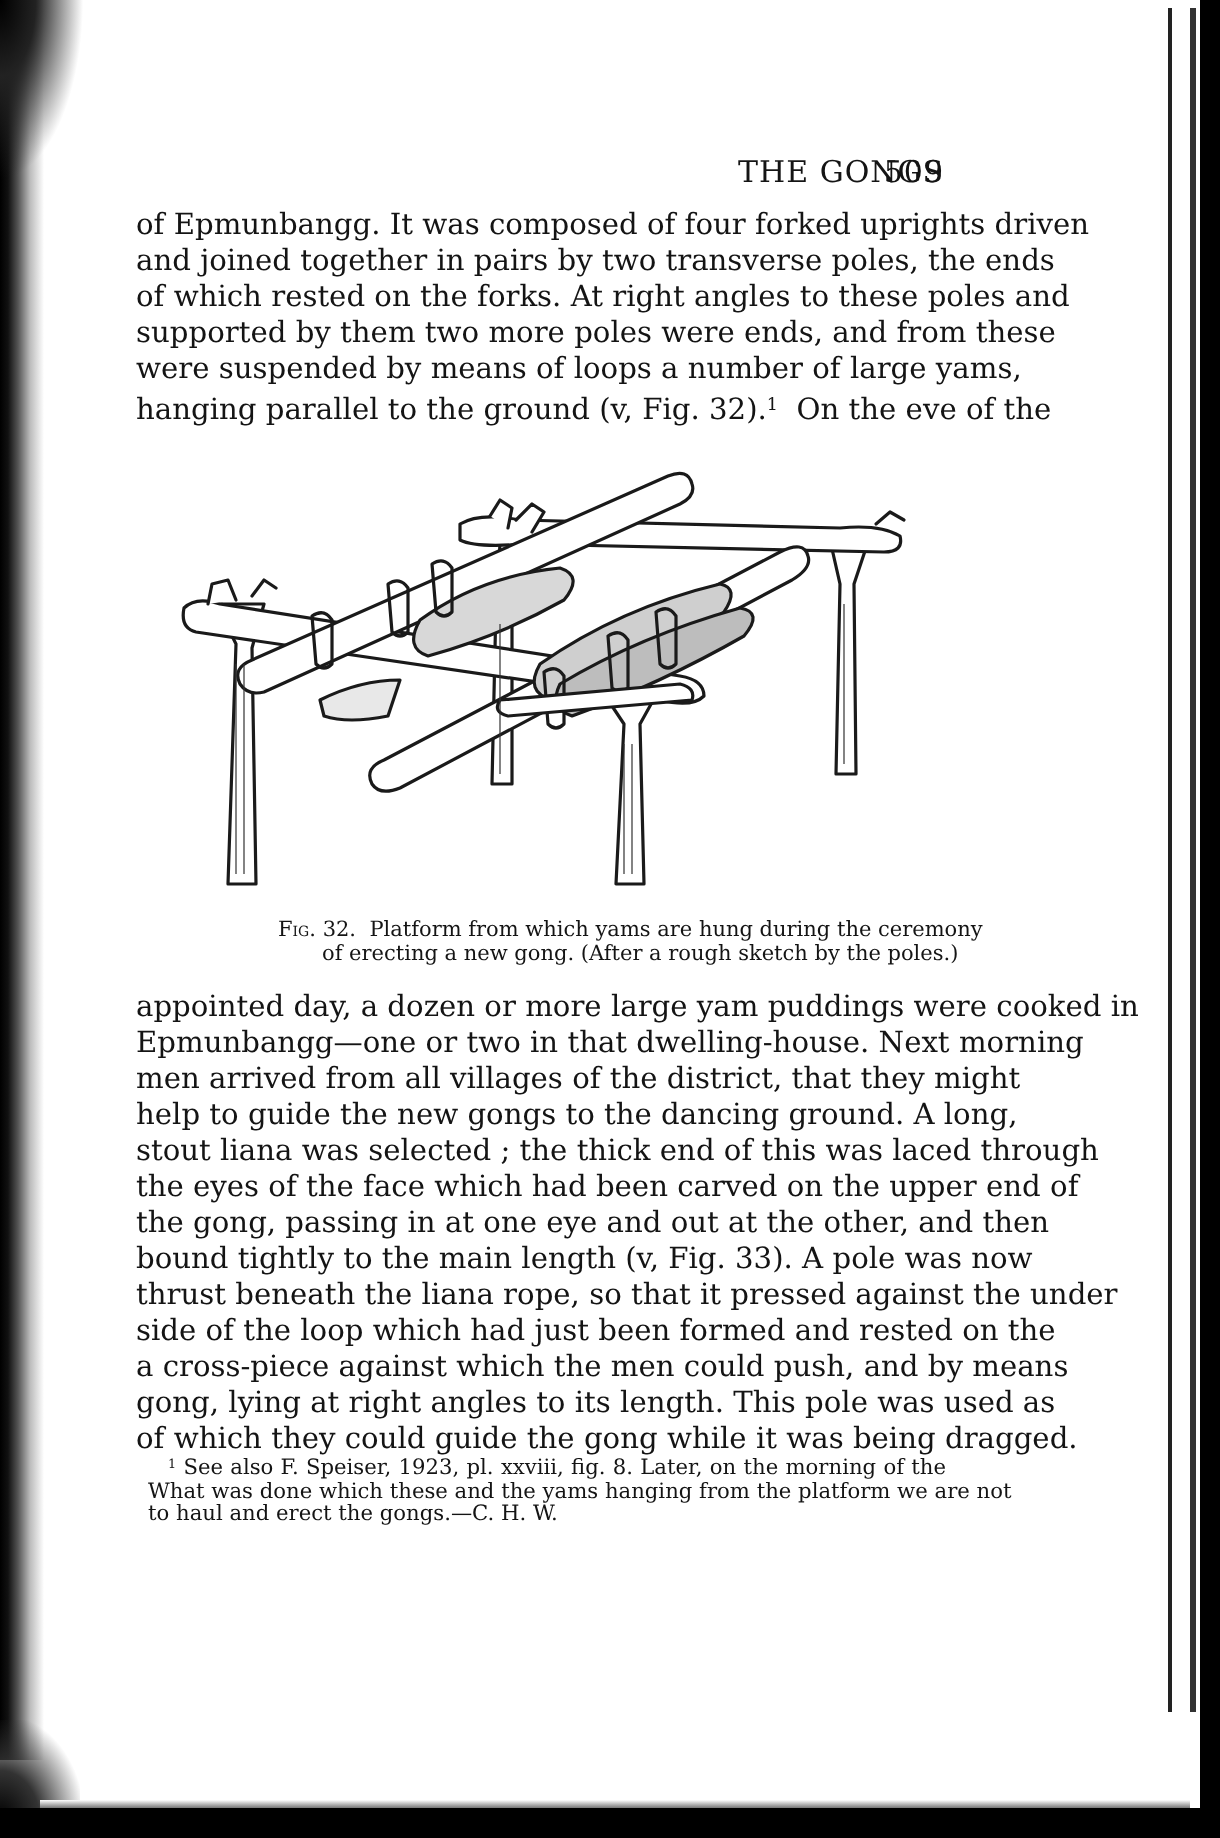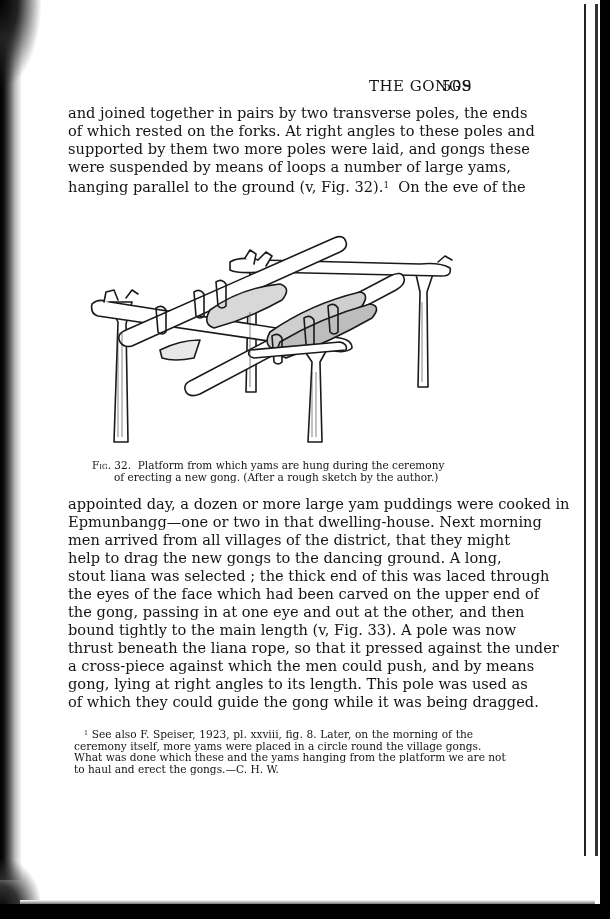--- a/index.html
+++ b/index.html
@@ -56,21 +56,21 @@
     white-space: nowrap; height: 18px; overflow: visible;
   }
 
   .figure {
     position: absolute; left: 90px; top: 232px; width: 380px; height: 218px;
   }
   .caption {
     position: absolute; left: 92px; top: 459px; width: 380px;
     font-size: 10.5px; line-height: 12px;
   }
-  .caption .ln { display: block; white-space: nowrap; }
+  .caption .ln { display: block; white-space: nowrap; margin-left: 47px; }
   .caption .ln2 { padding-left: 22px; }
   .smallcaps { font-variant: small-caps; }
 
   .footnote {
     position: absolute; left: 74px; top: 727px; width: 399px;
     font-size: 10.6px; line-height: 11.5px;
   }
   .footnote .ln { display: block; white-space: nowrap; text-align: justify; text-align-last: justify; }
   .footnote .ln.first { padding-left: 10px; }
   .footnote .ln.last { text-align-last: left; }
@@ -87,23 +87,24 @@
 <div class="scan-bottom-curve"></div>
 <div class="scan-bottom-line"></div>
 <div class="scan-bottom"></div>
 
 <div class="header">
   <span class="title">THE GONGS</span>
   <span class="pageno">509</span>
 </div>
 
 <div class="para" style="top:104px;">
+  <span class="ln">of Epmunbangg.  It was composed of four forked uprights driven</span>
   <span class="ln">and joined together in pairs by two transverse poles, the ends</span>
   <span class="ln">of which rested on the forks.  At right angles to these poles and</span>
-  <span class="ln">supported by them two more poles were laid, and gongs these</span>
+  <span class="ln">supported by them two more poles were ends, and from these</span>
   <span class="ln">were suspended by means of loops a number of large yams,</span>
   <span class="ln" style="text-align-last:justify;">
     <span>hanging parallel to the ground (v, Fig. 32).</span><sup>1</sup>&nbsp;&nbsp;<span>On the eve of the</span>
   </span>
 </div>
 
 <div class="figure">
   <svg width="380" height="218" viewBox="0 0 380 218">
     <g fill="#fff" stroke="#1a1a1a" stroke-width="1.6" stroke-linecap="round" stroke-linejoin="round">
 
@@ -148,36 +149,36 @@
     </g>
 
     <g stroke="#333" stroke-width="0.6">
       <path d="M28 100 L28 205 M32 100 L32 205 M222 140 L222 205 M226 140 L226 205 M160 80 L160 155 M332 70 L332 150"></path>
     </g>
   </svg>
 </div>
 
 <div class="caption">
   <span class="ln"><span class="smallcaps">Fig. 32.</span>&nbsp;&nbsp;<span>Platform from which yams are hung during the ceremony</span></span>
-  <span class="ln ln2">of erecting a new gong.  (After a rough sketch by the author.)</span>
+  <span class="ln ln2">of erecting a new gong.  (After a rough sketch by the poles.)</span>
 </div>
 
 <div class="para" style="top:495px;">
   <span class="ln">appointed day, a dozen or more large yam puddings were cooked in</span>
   <span class="ln">Epmunbangg—one or two in that dwelling-house.  Next morning</span>
   <span class="ln">men arrived from all villages of the district, that they might</span>
-  <span class="ln">help to drag the new gongs to the dancing ground.  A long,</span>
+  <span class="ln">help to guide the new gongs to the dancing ground.  A long,</span>
   <span class="ln">stout liana was selected ;  the thick end of this was laced through</span>
   <span class="ln">the eyes of the face which had been carved on the upper end of</span>
   <span class="ln">the gong, passing in at one eye and out at the other, and then</span>
   <span class="ln">bound tightly to the main length (v, Fig. 33).  A pole was now</span>
   <span class="ln">thrust beneath the liana rope, so that it pressed against the under</span>
+  <span class="ln">side of the loop which had just been formed and rested on the</span>
   <span class="ln">a cross-piece against which the men could push, and by means</span>
   <span class="ln">gong, lying at right angles to its length.  This pole was used as</span>
   <span class="ln">of which they could guide the gong while it was being dragged.</span>
 </div>
 
 <div class="footnote">
   <span class="ln first"><sup>1</sup> <span>See also F. Speiser, 1923, pl. xxviii, fig. 8.  Later, on the morning of the</span></span>
-  <span class="ln">ceremony itself, more yams were placed in a circle round the village gongs.</span>
   <span class="ln">What was done which these and the yams hanging from the platform we are not</span>
   <span class="ln last">to haul and erect the gongs.—C. H. W.</span>
 </div>
 
 </body></html>

